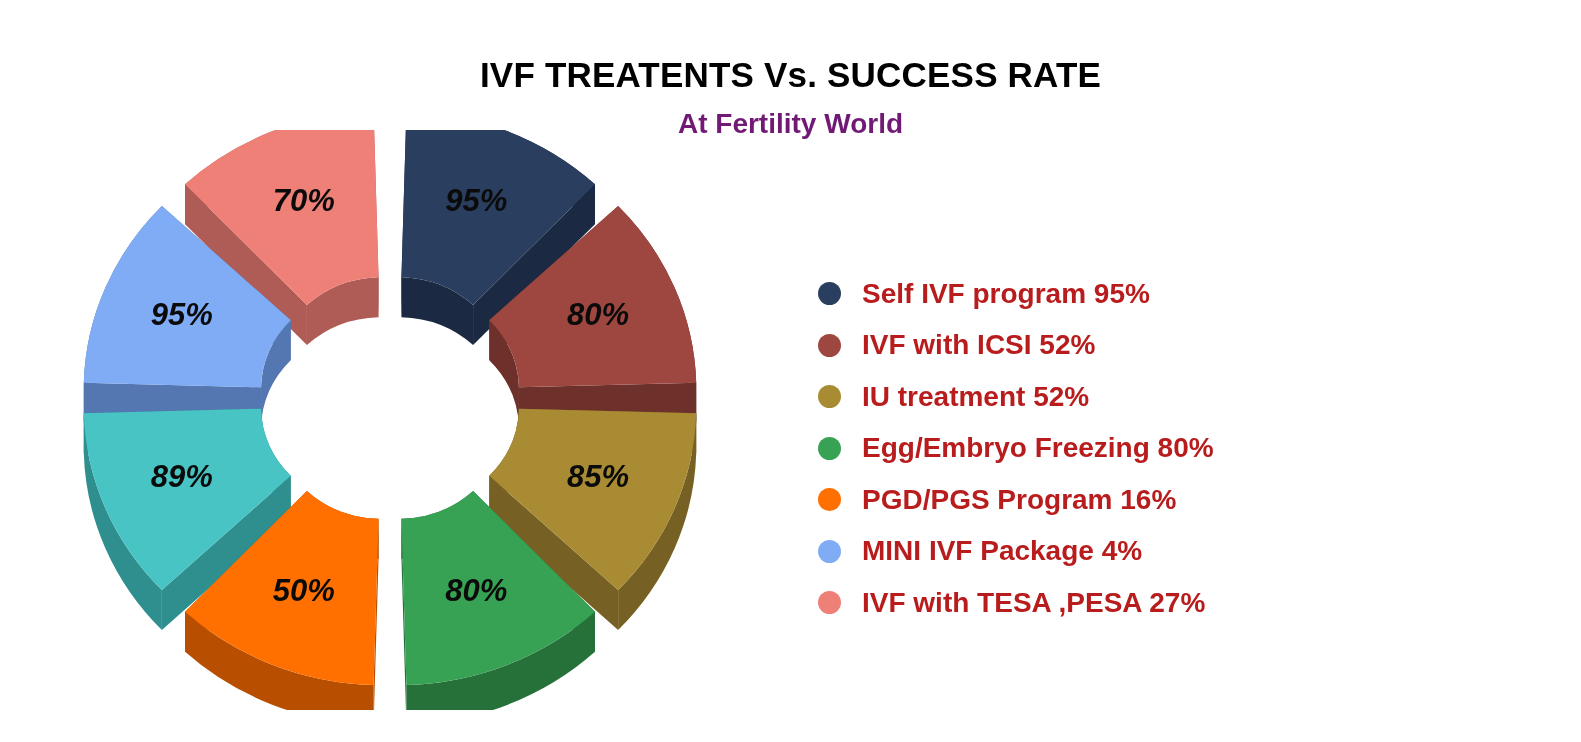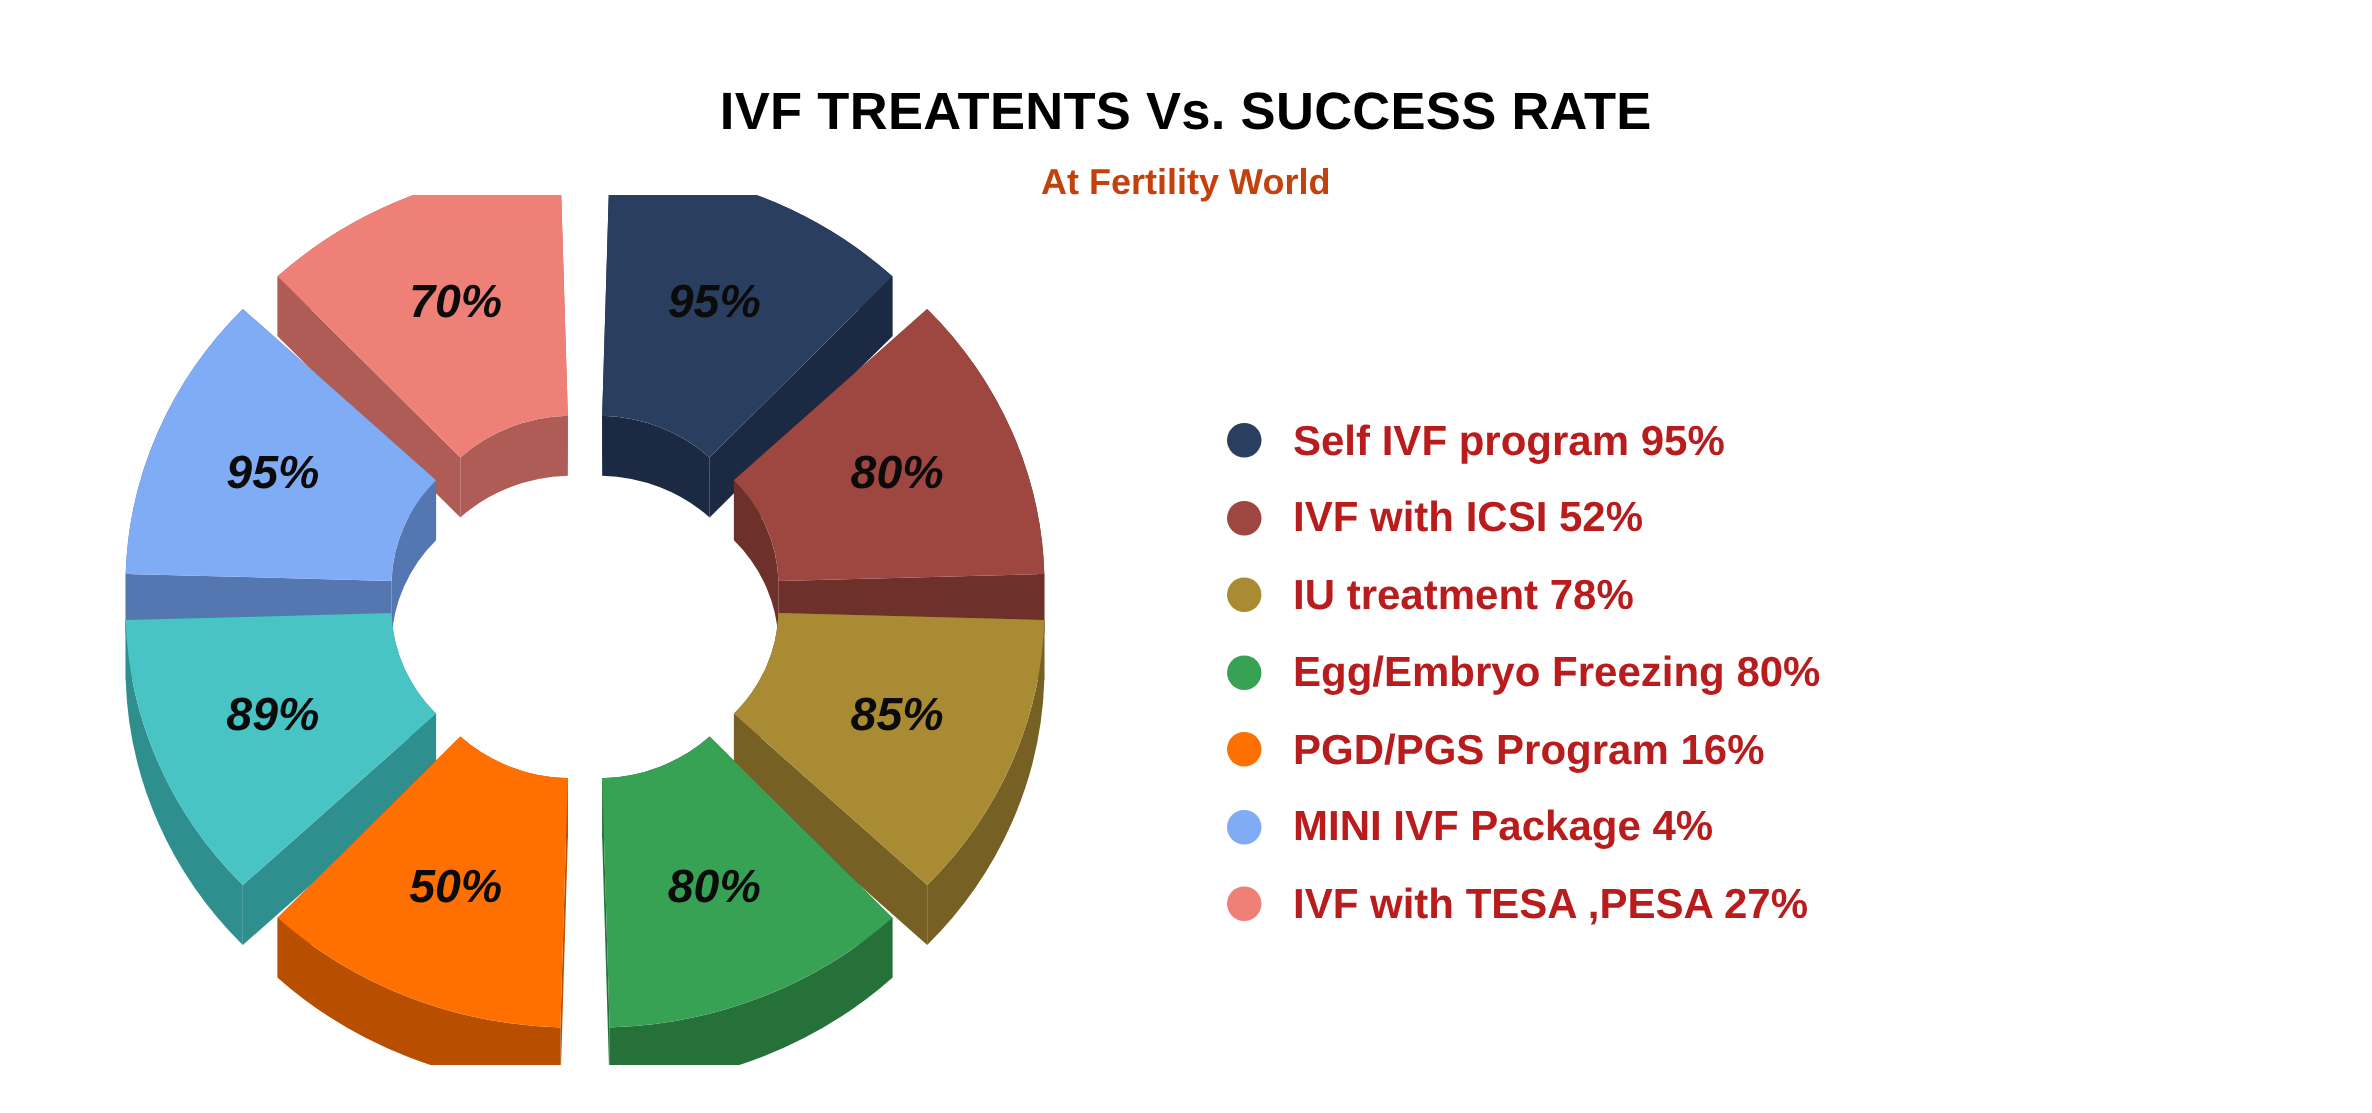--- a/index.html
+++ b/index.html
@@ -37,23 +37,23 @@
     font-size: 35px;
     font-weight: bold;
     letter-spacing: 0.2px;
     color: #000000;
     font-family: "Liberation Sans", sans-serif;
     line-height: 1.1;
   }
   .chart-subtitle {
     margin: 0;
     padding-top: 14px;
-    font-size: 24px;
-    font-weight: bold;
-    color: #c2410c;
+    font-size: 28px;
+    font-weight: bold;
+    color: #701a75;
     font-family: "Liberation Sans", sans-serif;
     line-height: 1.1;
   }
   
   #pie-area {
     position: absolute;
     left: 30px;
     top: 130px;
     width: 790px;
     height: 580px;
@@ -187,21 +187,21 @@
       <div class="legend-item">
         <span class="legend-dot" style="background: rgb(42, 63, 95);"></span>
         <span class="legend-label">Self IVF program 95%</span>
       </div>
       <div class="legend-item">
         <span class="legend-dot" style="background: rgb(158, 71, 64);"></span>
         <span class="legend-label">IVF with ICSI 52%</span>
       </div>
       <div class="legend-item">
         <span class="legend-dot" style="background: rgb(169, 139, 52);"></span>
-        <span class="legend-label">IU treatment 78%</span>
+        <span class="legend-label">IU treatment 52%</span>
       </div>
       <div class="legend-item">
         <span class="legend-dot" style="background: rgb(56, 162, 84);"></span>
         <span class="legend-label">Egg/Embryo Freezing 80%</span>
       </div>
       <div class="legend-item">
         <span class="legend-dot" style="background: rgb(255, 112, 0);"></span>
         <span class="legend-label">PGD/PGS Program 16%</span>
       </div>
       <div class="legend-item">

